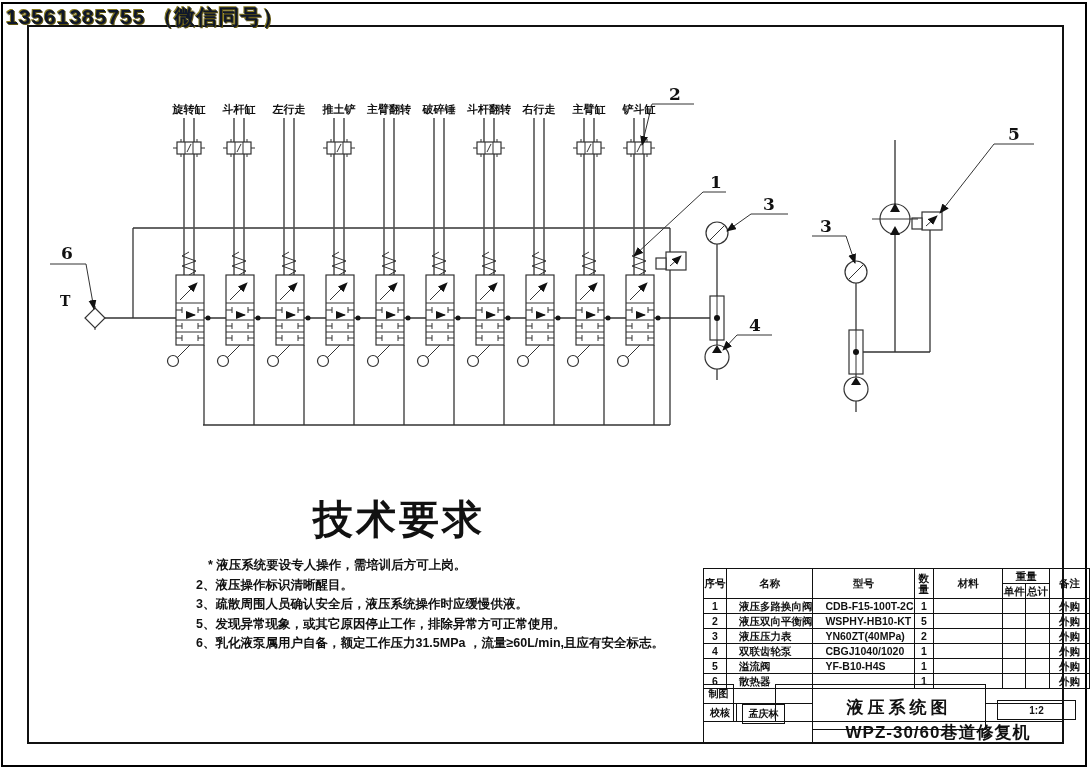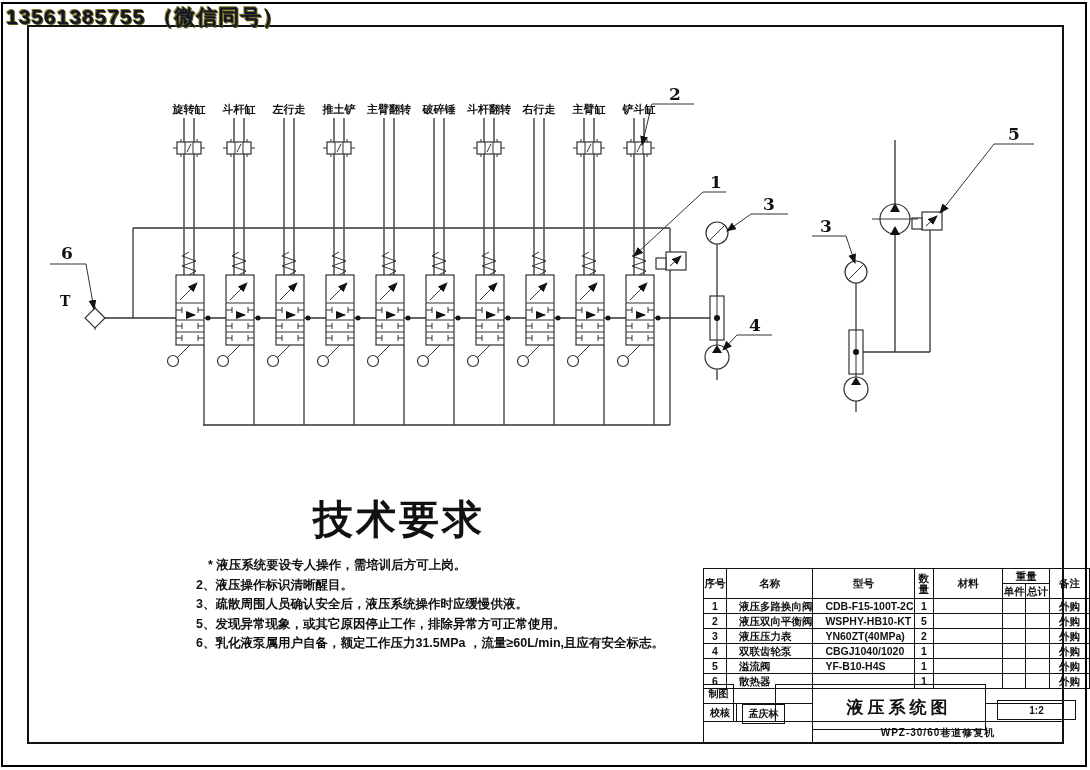--- a/index.html
+++ b/index.html
@@ -28,21 +28,21 @@
   .tech-lines .t0{padding-left:12px;}
   table.parts{position:absolute;left:703px;top:568px;border-collapse:collapse;table-layout:fixed;
         font-weight:bold;font-size:10.5px;}
   table.parts th,table.parts td{border:1px solid #111;padding:0;height:14px;text-align:center;
         overflow:hidden;white-space:nowrap;font-weight:bold;line-height:1;}
   table.parts td.l{text-align:left;padding-left:12px;}
   .cell{position:absolute;border:1px solid #111;box-sizing:border-box;display:flex;
         align-items:center;justify-content:center;font-weight:bold;background:#fff0;}
   .tb-title{font-size:17px;letter-spacing:4px;}
   .tb-small{font-size:10px;}
-  .tb-mach{font-size:10px;letter-spacing:1px;text-align:right;}
+  .tb-mach{font-size:17px;letter-spacing:1px;text-align:right;}
 </style>
 </head>
 <body>
 
 <div class="page">
 
   <div class="outer-frame"></div>
   <div class="inner-frame"></div>
 
   <div class="watermark">13561385755 （微信同号）</div>

